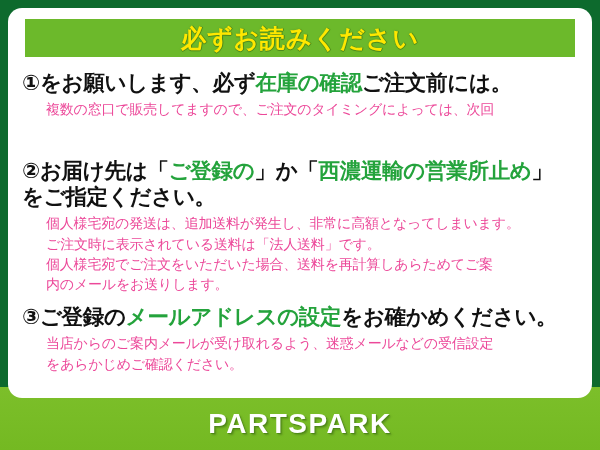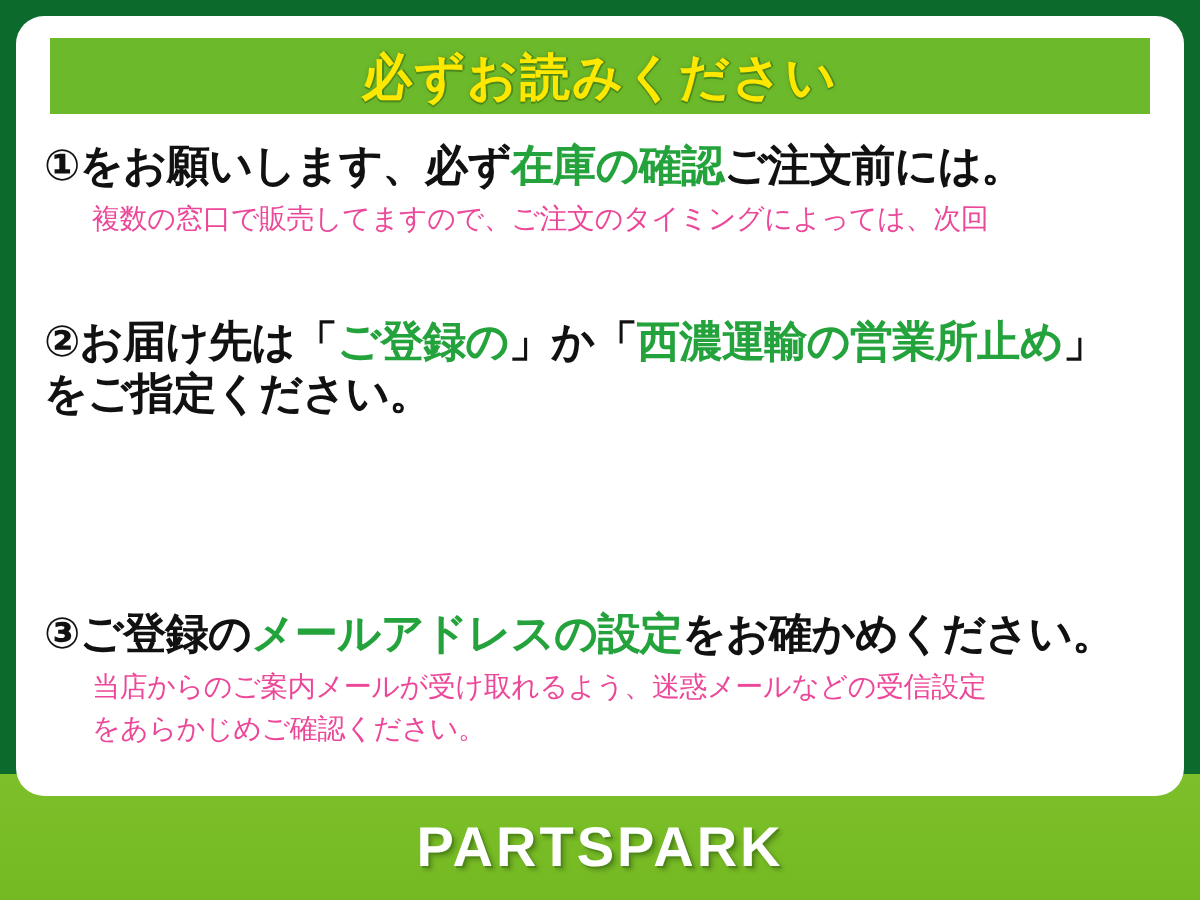--- a/index.html
+++ b/index.html
@@ -85,20 +85,26 @@
     <div class="section" id="sec1">
       <div class="head"><span>①</span><span>をお願いします、必ず</span><span class="hl">在庫の確認</span><span>ご注文前には。</span></div>
       <div class="body">
         <div>複数の窓口で販売してますので、ご注文のタイミングによっては、次回</div>
       </div>
     </div>
 
     <div class="section" id="sec2">
       <div class="head"><span>②</span><span>お届け先は「</span><span class="hl">ご登録の</span><span>」か「</span><span class="hl">西濃運輸の営業所止め</span><span>」</span></div>
       <div class="head">をご指定ください。</div>
+      <div class="body">
+        <div>個人様宅宛の発送は、追加送料が発生し、非常に高額となってしまいます。</div>
+        <div>ご注文時に表示されている送料は「法人送料」です。</div>
+        <div>個人様宅宛でご注文をいただいた場合、送料を再計算しあらためてご案</div>
+        <div>内のメールをお送りします。</div>
+      </div>
     </div>
 
     <div class="section" id="sec3">
       <div class="head"><span>③</span><span>ご登録の</span><span class="hl">メールアドレスの設定</span><span>をお確かめください。</span></div>
       <div class="body">
         <div>当店からのご案内メールが受け取れるよう、迷惑メールなどの受信設定</div>
         <div>をあらかじめご確認ください。</div>
       </div>
     </div>
 

